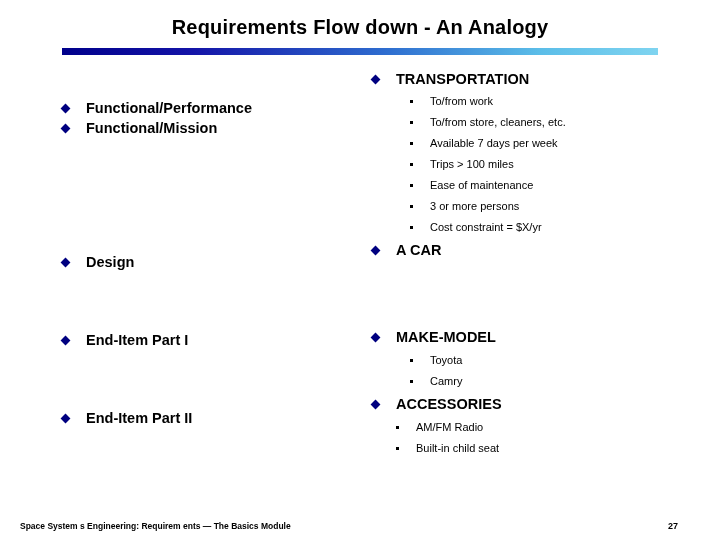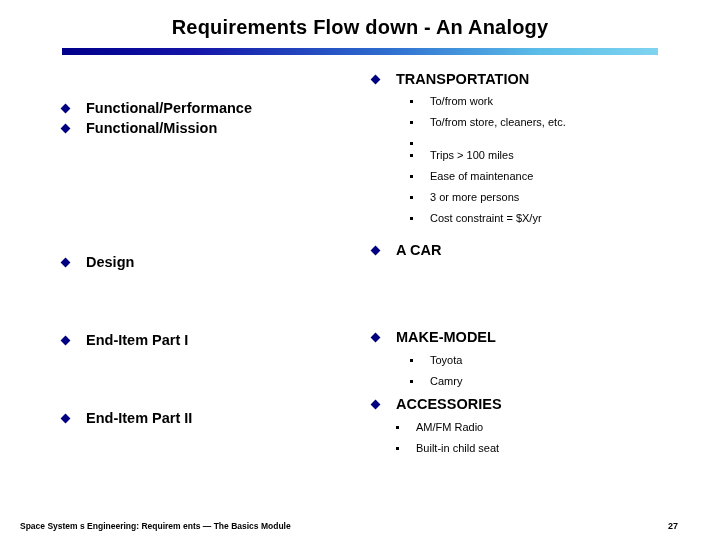--- a/index.html
+++ b/index.html
@@ -143,20 +143,21 @@
     <div class="row">
       <span class="sqbul"></span>
       <span class="slabel">To/from work</span>
     </div>
     <div class="row">
       <span class="sqbul"></span>
       <span class="slabel">To/from store, cleaners, etc.</span>
     </div>
     <div class="row">
       <span class="sqbul"></span>
+      <span class="slabel">Available 7 days per week</span>
     </div>
     <div class="row">
       <span class="sqbul"></span>
       <span class="slabel">Trips &gt; 100 miles</span>
     </div>
     <div class="row">
       <span class="sqbul"></span>
       <span class="slabel">Ease of maintenance</span>
     </div>
     <div class="row">

